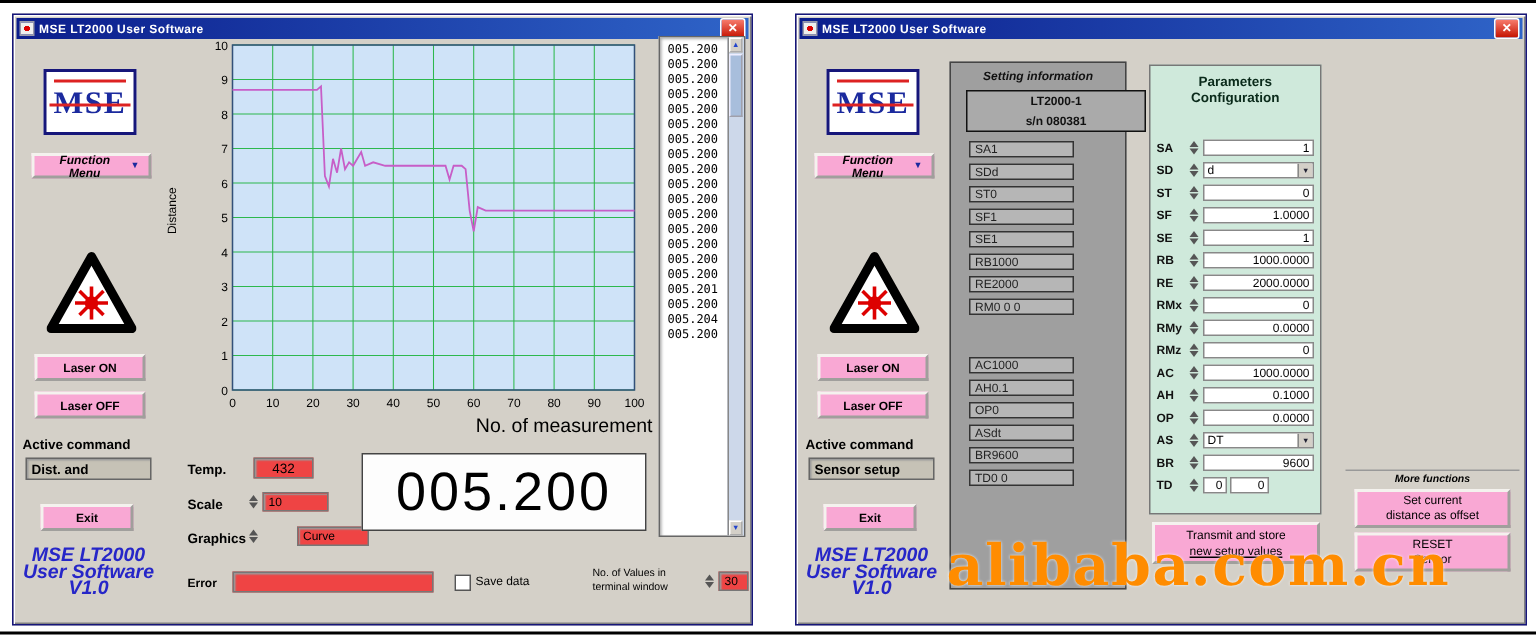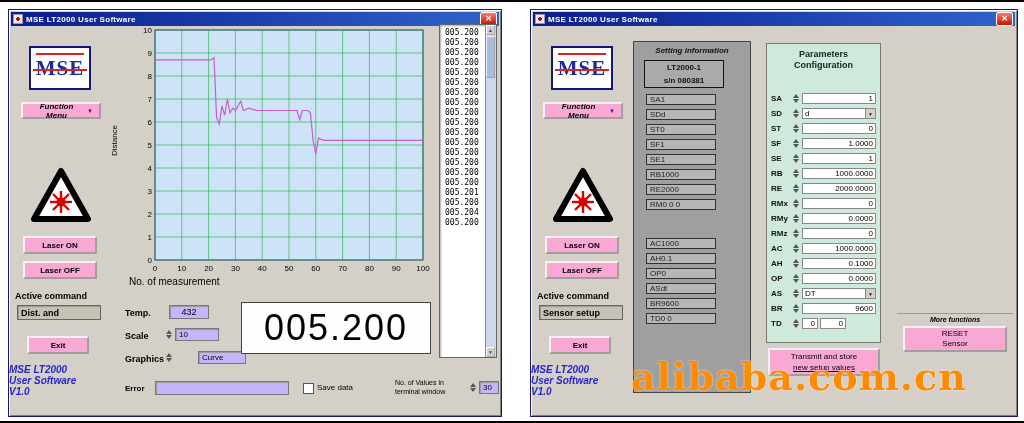--- a/index.html
+++ b/index.html
@@ -35,62 +35,62 @@
   .fn-arrow{color:#1b2a9e;font-size:6px;}
   .warn{position:absolute;left:22px;top:157px;width:60px;height:58px;}
   .sbtn{position:absolute;left:14px;width:74px;height:18px;font-weight:bold;font-size:8px;
     text-align:center;line-height:14px;}
   .laser-on{top:226px;} .laser-off{top:251px;}
   .active-label{position:absolute;left:6px;top:281px;font-weight:bold;font-size:9px;}
   .cmd-field{position:absolute;left:8px;top:295px;width:84px;height:15px;background:#c6c2b6;
     border:1px solid #666;box-shadow:inset 1px 1px 1px #999;font-weight:bold;font-size:9px;
     line-height:14px;padding-left:3px;box-sizing:border-box;}
   .exit-btn{position:absolute;left:18px;top:326px;width:62px;height:18px;font-weight:bold;font-size:8px;}
-  .footer{position:absolute;left:0;top:354px;width:100px;color:#2626c8;
-    font-weight:bold;font-style:italic;font-size:10px;line-height:11px;}
+  .footer{position:absolute;left:0;top:354px;width:100px;text-align:center;color:#2626c8;
+    font-weight:bold;font-style:italic;font-size:13px;line-height:11px;}
 
   
   .chart-panel{position:absolute;left:104px;top:14px;width:332px;height:282px;}
   .chart-svg{position:absolute;left:16px;top:0;width:306px;height:250px;font-family:"Liberation Sans",sans-serif;}
   .ylabel{position:absolute;left:-14px;top:112px;transform:rotate(-90deg);font-size:8px;color:#000;}
-  .xlabel{position:absolute;left:16px;top:252px;width:306px;text-align:left;font-size:10px;color:#000;}
+  .xlabel{position:absolute;left:16px;top:252px;width:306px;text-align:right;font-size:13px;color:#000;}
 
   .values-panel{position:absolute;left:430px;top:14px;width:58px;height:334px;background:#fff;
     border:1px solid #666;box-shadow:inset 1px 1px 2px #aaa;box-sizing:border-box;}
   .values-list{position:absolute;left:2px;top:3px;right:11px;bottom:2px;overflow:hidden;
     font-family:"DejaVu Sans Mono",monospace;font-size:8px;line-height:10px;}
   .val-item{white-space:nowrap;padding-left:3px;}
   .vscroll{position:absolute;right:0;top:0;bottom:0;width:10px;background:#cdd8ea;border-left:1px solid #888;}
   .vs-btn{position:absolute;left:0;width:9px;height:10px;background:#d4d0c8;border:1px outset #fff;
     font-size:5px;line-height:9px;text-align:center;color:#2244cc;cursor:pointer;box-sizing:border-box;}
   .vs-up{top:0;} .vs-down{bottom:0;}
   .vs-thumb{position:absolute;left:0;top:11px;width:9px;height:42px;background:#a8bedc;border:1px outset #eef;box-sizing:border-box;cursor:grab;}
 
   
   .lbl{position:absolute;font-weight:bold;font-size:9px;color:#000;}
-  .sunken{background:#c4b5fd;border:1px solid #777;box-shadow:inset 1px 1px 1px #999;box-sizing:border-box;}
+  .sunken{background:#ef4444;border:1px solid #777;box-shadow:inset 1px 1px 1px #999;box-sizing:border-box;}
   .temp-field{position:absolute;left:160px;top:295px;width:40px;height:14px;font-size:9px;line-height:13px;text-align:center;}
   .spin-group{position:absolute;display:flex;align-items:center;}
   .pspin{display:inline-flex;flex-direction:column;align-items:center;width:8px;margin-right:2px;cursor:pointer;}
   .tri{width:0;height:0;border-left:3px solid transparent;border-right:3px solid transparent;display:block;}
   .tri.up{border-bottom:4px solid #555;margin-bottom:1px;}
   .tri.down{border-top:4px solid #555;}
   .sg-field{height:13px;font-size:8px;line-height:12px;padding:0 3px;}
   .big-display{position:absolute;left:232px;top:292px;width:188px;height:50px;background:#fdfdfd;
     border:1px solid #444;font-size:36px;line-height:50px;text-align:center;letter-spacing:2px;color:#000;}
   .error-field{position:absolute;left:146px;top:371px;width:134px;height:14px;}
   .checkbox{position:absolute;left:294px;top:373px;width:9px;height:9px;background:#fff;border:1px solid #555;cursor:pointer;}
   .chk-label{position:absolute;left:308px;top:373px;font-size:8px;font-weight:normal;}
   .term-label{position:absolute;left:386px;top:368px;width:74px;font-size:7px;line-height:9px;font-weight:bold;}
 
   
   .settings-panel{position:absolute;left:102px;top:31px;width:118px;height:352px;background:#9f9f9f;
     border:1px solid #444;box-sizing:border-box;}
   .sp-title{margin-top:4px;text-align:center;font-weight:bold;font-style:italic;font-size:8px;color:#111;}
-  .device-box{position:absolute;left:10px;top:18px;width:80px;height:28px;background:#aaa;
+  .device-box{position:absolute;left:10px;top:18px;width:120px;height:28px;background:#aaa;
     border:1px solid #111;text-align:center;font-weight:bold;font-size:8px;line-height:13px;color:#111;overflow:hidden;box-sizing:border-box;}
   .sp-group{position:absolute;left:12px;width:96px;}
   #sp-g1{top:52px;} #sp-g2{top:196px;}
   .sp-item{width:70px;height:11px;margin-bottom:4px;background:#b6b6b6;border:1px solid #333;
     font-size:8px;line-height:10px;color:#222;padding:0 3px;box-sizing:border-box;white-space:nowrap;overflow:hidden;}
   .reload-btn{position:absolute;left:8px;top:308px;width:100px;height:28px;font-size:8px;line-height:11px;text-align:center;}
 
   .params-panel{position:absolute;left:235px;top:33px;width:115px;height:300px;background:#cfe9db;
     border:1px solid #777;box-sizing:border-box;}
   .pc-title{margin-top:5px;text-align:center;font-weight:bold;font-size:9px;line-height:11px;color:#0a2a1a;}
@@ -486,19 +486,23 @@
       </div>
   </div>
   <button class="btn transmit-btn">
     <span style="display:block;">Transmit and store</span>
     <span style="display:block;text-decoration:underline;">new setup values</span>
   </button>
 
   <div class="more">
     <div class="more-title">More functions</div>
     <button class="btn more-btn">
+      <span style="display:block;">Set current</span>
+      <span style="display:block;">distance as offset</span>
+    </button>
+    <button class="btn more-btn">
       <span style="display:block;">RESET</span>
       <span style="display:block;">Sensor</span>
     </button>
   </div>
 
   <div class="watermark">alibaba.com.cn</div>
 </div>
 
 </body></html>

